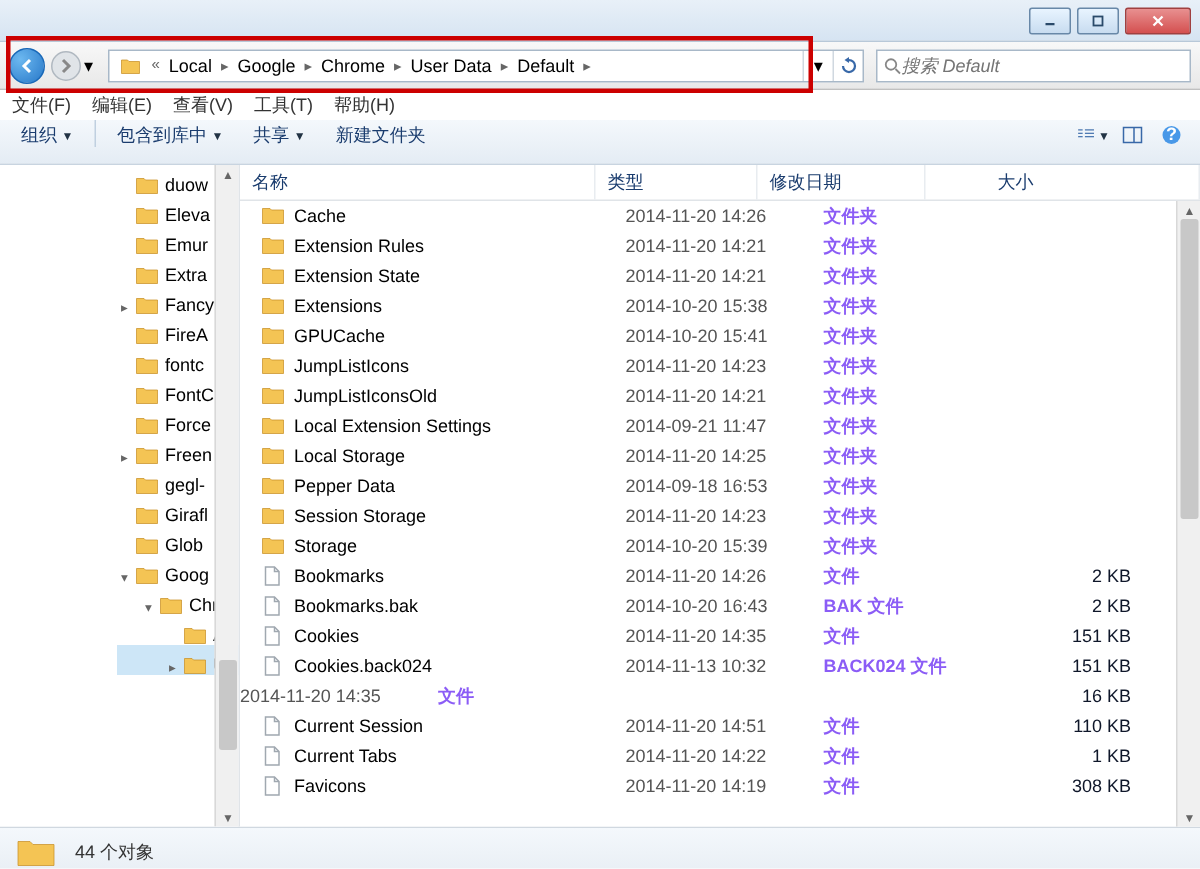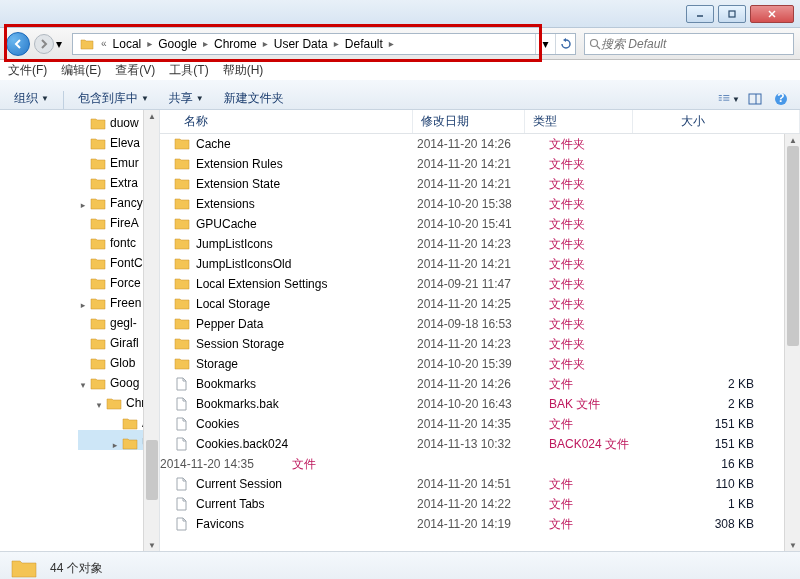--- a/index.html
+++ b/index.html
@@ -25,21 +25,21 @@
 .addr-dd, .addr-refresh { width: 20px; height: 20px; display: flex; align-items: center; justify-content: center; border-left: 1px solid #d0d8e0; cursor: pointer; }
 .search-box { width: 210px; height: 22px; background: #fff; border: 1px solid #a8b8c8; display: flex; align-items: center; padding: 0 4px; margin-left: 4px; }
 .search-box input { border: none; outline: none; flex: 1; color: #000000; font-style: italic; background: transparent; }
 .red-highlight { position: absolute; border: 3px solid #cc0000; pointer-events: none; z-index: 10; }
 
 
 .menubar { height: 20px; background: #fff; display: flex; align-items: center; padding: 0 8px; gap: 14px; color: #333; }
 .menu-item { cursor: pointer; }
 
 
-.toolbar { height: 30px; background: linear-gradient(to bottom, #f4f8fc, #e4ecf4); border-bottom: 1px solid #c8d4e0; display: flex; align-items: flex-end; padding: 0 8px; gap: 8px; }
+.toolbar { height: 30px; background: linear-gradient(to bottom, #f4f8fc, #e4ecf4); border-bottom: 1px solid #c8d4e0; display: flex; align-items: flex-start; padding: 0 8px; gap: 8px; }
 .tb-item { padding: 2px 6px; cursor: pointer; display: flex; align-items: center; gap: 3px; color: #1a3c6e; }
 .tb-sep { width: 1px; height: 18px; background: #c0d0e0; }
 .tb-dd { font-size: 8px; color: #234; }
 .tb-right { margin-left: auto; display: flex; gap: 4px; align-items: center; }
 .tb-icon-btn { width: 22px; height: 20px; display: flex; align-items: center; justify-content: center; cursor: pointer; }
 
 
 .content { display: flex; height: 441px; }
 .sidebar { width: 160px; border-right: 1px solid #e0e4e8; overflow: hidden; position: relative; background: #fff; }
 .tree { padding-left: 78px; }
@@ -47,30 +47,30 @@
 .tree-item .exp { width: 10px; text-align: center; color: #666; font-size: 9px; margin-right: 2px; }
 .folder-icon { width: 16px; height: 13px; margin-right: 4px; display: inline-block; }
 .folder-svg { fill: #f4c454; stroke: #c89028; stroke-width: 0.5; }
 .tree-item.sel { background: #cde6f7; }
 .sidebar-scroll { position: absolute; right: 0; top: 0; width: 16px; height: 100%; background: #f0f0f0; border-left: 1px solid #d8d8d8; }
 .sidebar-thumb { position: absolute; left: 2px; width: 12px; background: #c8c8c8; border-radius: 2px; top: 330px; height: 60px; }
 
 .filelist { flex: 1; display: flex; flex-direction: column; background: #fff; position: relative; }
 .columns { height: 24px; border-bottom: 1px solid #e0e4e8; display: flex; align-items: center; color: #1a3c6e; }
 .col { padding-left: 8px; border-right: 1px solid #e8ecf0; height: 100%; display: flex; align-items: center; cursor: pointer; }
-.col-name { width: 237px; margin-left: 16px; }
+.col-name { width: 237px; }
 .col-date { width: 112px; }
 .col-type { width: 108px; }
 .col-size { flex: 1; margin-left: 40px; }
 
 .rows { flex: 1; overflow: hidden; }
 .row { height: 20px; display: flex; align-items: center; cursor: pointer; gap: 20px; }
 .cell-name { width: 237px; padding-left: 14px; display: flex; align-items: center; overflow: hidden; }
 .cell-date { width: 112px; color: #555; }
-.cell-type { width: 108px; color: #be185d; }
+.cell-type { width: 108px; color: #8b5cf6; font-weight: bold; }
 .cell-size { flex: 1; text-align: right; padding-right: 46px; color: #0f172a; }
 .file-icon { width: 16px; height: 14px; margin-right: 6px; flex-shrink: 0; }
 
 .list-scroll { position: absolute; right: 0; top: 24px; width: 16px; bottom: 0; background: #f0f0f0; border-left: 1px solid #d8d8d8; }
 .list-thumb { position: absolute; left: 2px; width: 12px; background: #c8c8c8; border-radius: 2px; top: 12px; height: 200px; }
 .scroll-arrow { position: absolute; left: 0; width: 16px; height: 12px; display: flex; align-items: center; justify-content: center; font-size: 8px; color: #666; cursor: pointer; }
 
 
 .statusbar { height: 28px; background: linear-gradient(to bottom, #f4f8fc, #e8eef4); border-top: 1px solid #d0d8e0; display: flex; align-items: center; padding: 16px 10px; gap: 12px; }
 .status-icon { width: 28px; height: 22px; }
@@ -324,22 +324,22 @@
       </div>
     <div class="sidebar-scroll">
       <div class="scroll-arrow" style="top:0">▲</div>
       <div class="sidebar-thumb"></div>
       <div class="scroll-arrow" style="bottom:0">▼</div>
     </div>
   </div>
   <div class="filelist">
     <div class="columns">
       <div class="col col-name">名称</div>
+      <div class="col col-type">类型</div>
       <div class="col col-date">修改日期</div>
-      <div class="col col-type">类型</div>
       <div class="col col-size">大小</div>
     </div>
     <div class="rows" id="rows">
         <div class="row">
           <div class="cell-name">
             <span class="file-icon"><svg width="16" height="13" viewBox="0 0 16 13">
                 <path class="folder-svg" d="M1 2 L6 2 L7 3 L15 3 L15 12 L1 12 Z"></path>
               </svg></span>
             <span>Cache</span>
           </div>

